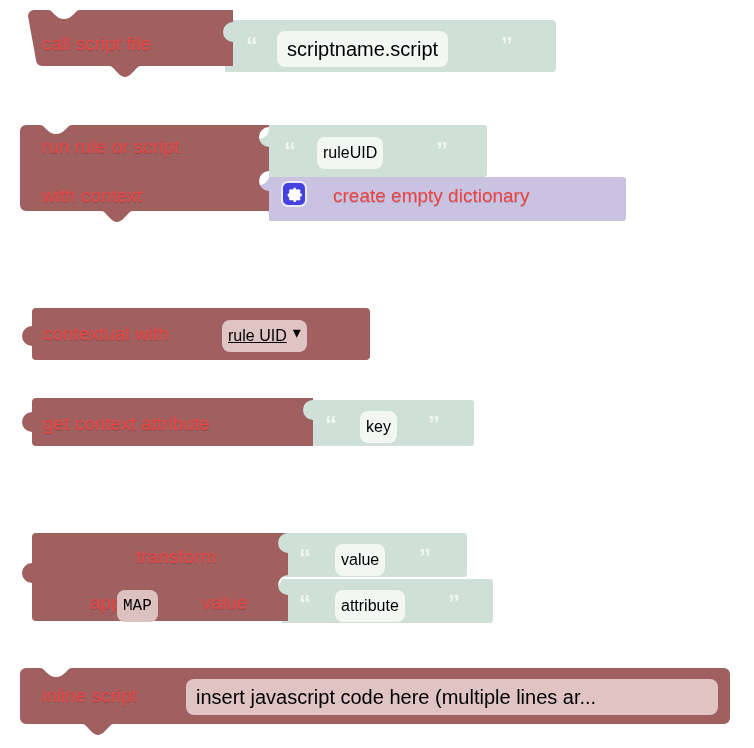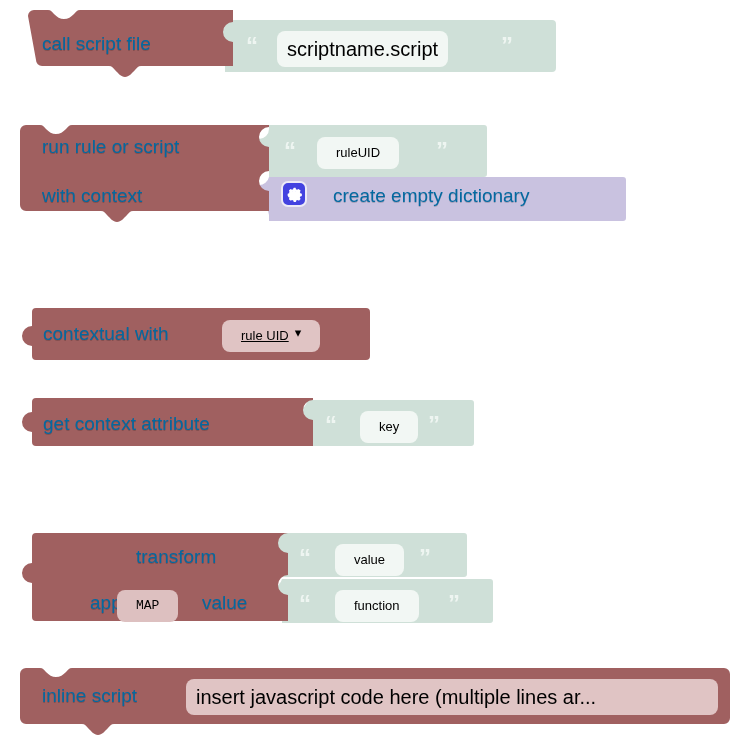--- a/index.html
+++ b/index.html
@@ -23,44 +23,44 @@
   .svg-layer {
     position: absolute;
     left: 0;
     top: 0;
     overflow: visible;
   }
 
   
   .lbl {
     position: absolute;
-    color: #0369a1;
+    color: #ef4444;
     font-size: 19px;
     line-height: 19px;
     white-space: nowrap;
     text-shadow: 0 1px 0 rgba(0,0,0,0.18);
   }
   .lbl.quote {
     color: #eef5f1;
     font-size: 24px;
     font-weight: bold;
     line-height: 24px;
     text-shadow: none;
   }
 
   
   .field {
     position: absolute;
     background: #f2f7f4;
     border-radius: 8px;
     color: #000000;
-    font-size: 13px;
+    font-size: 16px;
     line-height: 26px;
     height: 26px;
-    padding: 3px 19px;
+    padding: 3px 6px;
     white-space: nowrap;
     box-sizing: content-box;
   }
   .field.rose {
     background: #e0c4c4;
   }
   .field.rose-lite {
     background: #ddc0c0;
   }
   .field.big {
@@ -209,21 +209,21 @@
 
   <span class="lbl" style="left:33px; top:60px;margin-left:47px;">apply</span>
   <span class="field rose-lite" style="left:107px; top:57px;font-family:Liberation Mono, monospace;">MAP</span>
   <span class="lbl" style="left:192px; top:60px;">value</span>
 
   <span class="lbl quote" style="left:289px; top:13px;">“</span>
   <span class="field" style="left:325px; top:11px;">value</span>
   <span class="lbl quote" style="left:409px; top:13px;">”</span>
 
   <span class="lbl quote" style="left:289px; top:59px;">“</span>
-  <span class="field" style="left:325px; top:57px;">function</span>
+  <span class="field" style="left:325px; top:57px;">attribute</span>
   <span class="lbl quote" style="left:438px; top:59px;">”</span>
 </div>
 
 <div class="block-group" style="left:20px; top:668px;">
 
   <svg class="svg-layer" width="715" height="70" viewBox="0 0 715 70">
     <path d="M0,6 a6,6 0 0 1 6,-6 h14 c3,0 4,2 6,4 c3,3 6,5 10,5
              c4,0 7,-2 10,-5 c2,-2 3,-4 6,-4 h652 a6,6 0 0 1 6,6
              v44 a6,6 0 0 1 -6,6
              h-610 c-3,0 -4,2 -6,4 c-3,3 -6,7 -10,7 c-4,0 -7,-4 -10,-7

